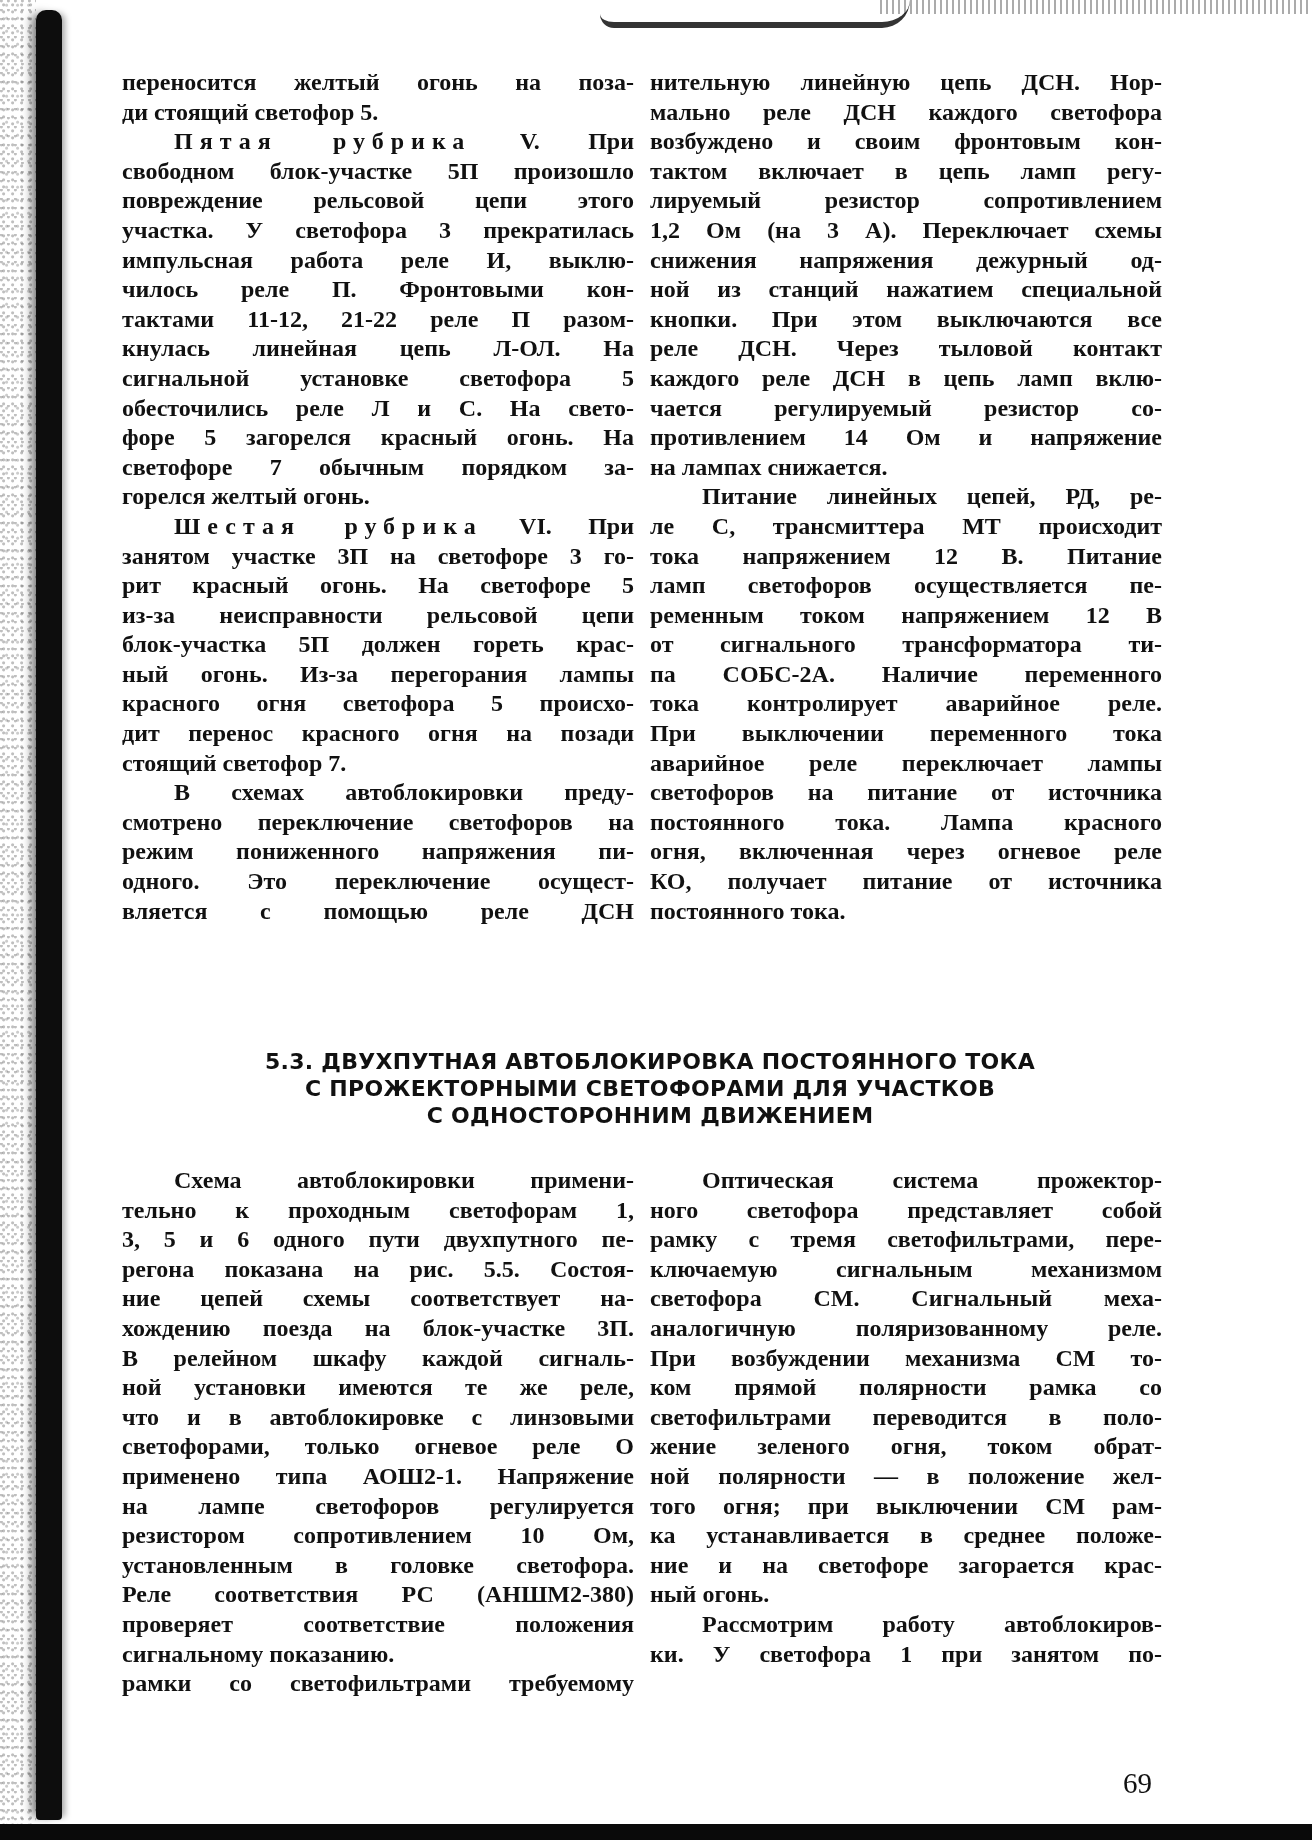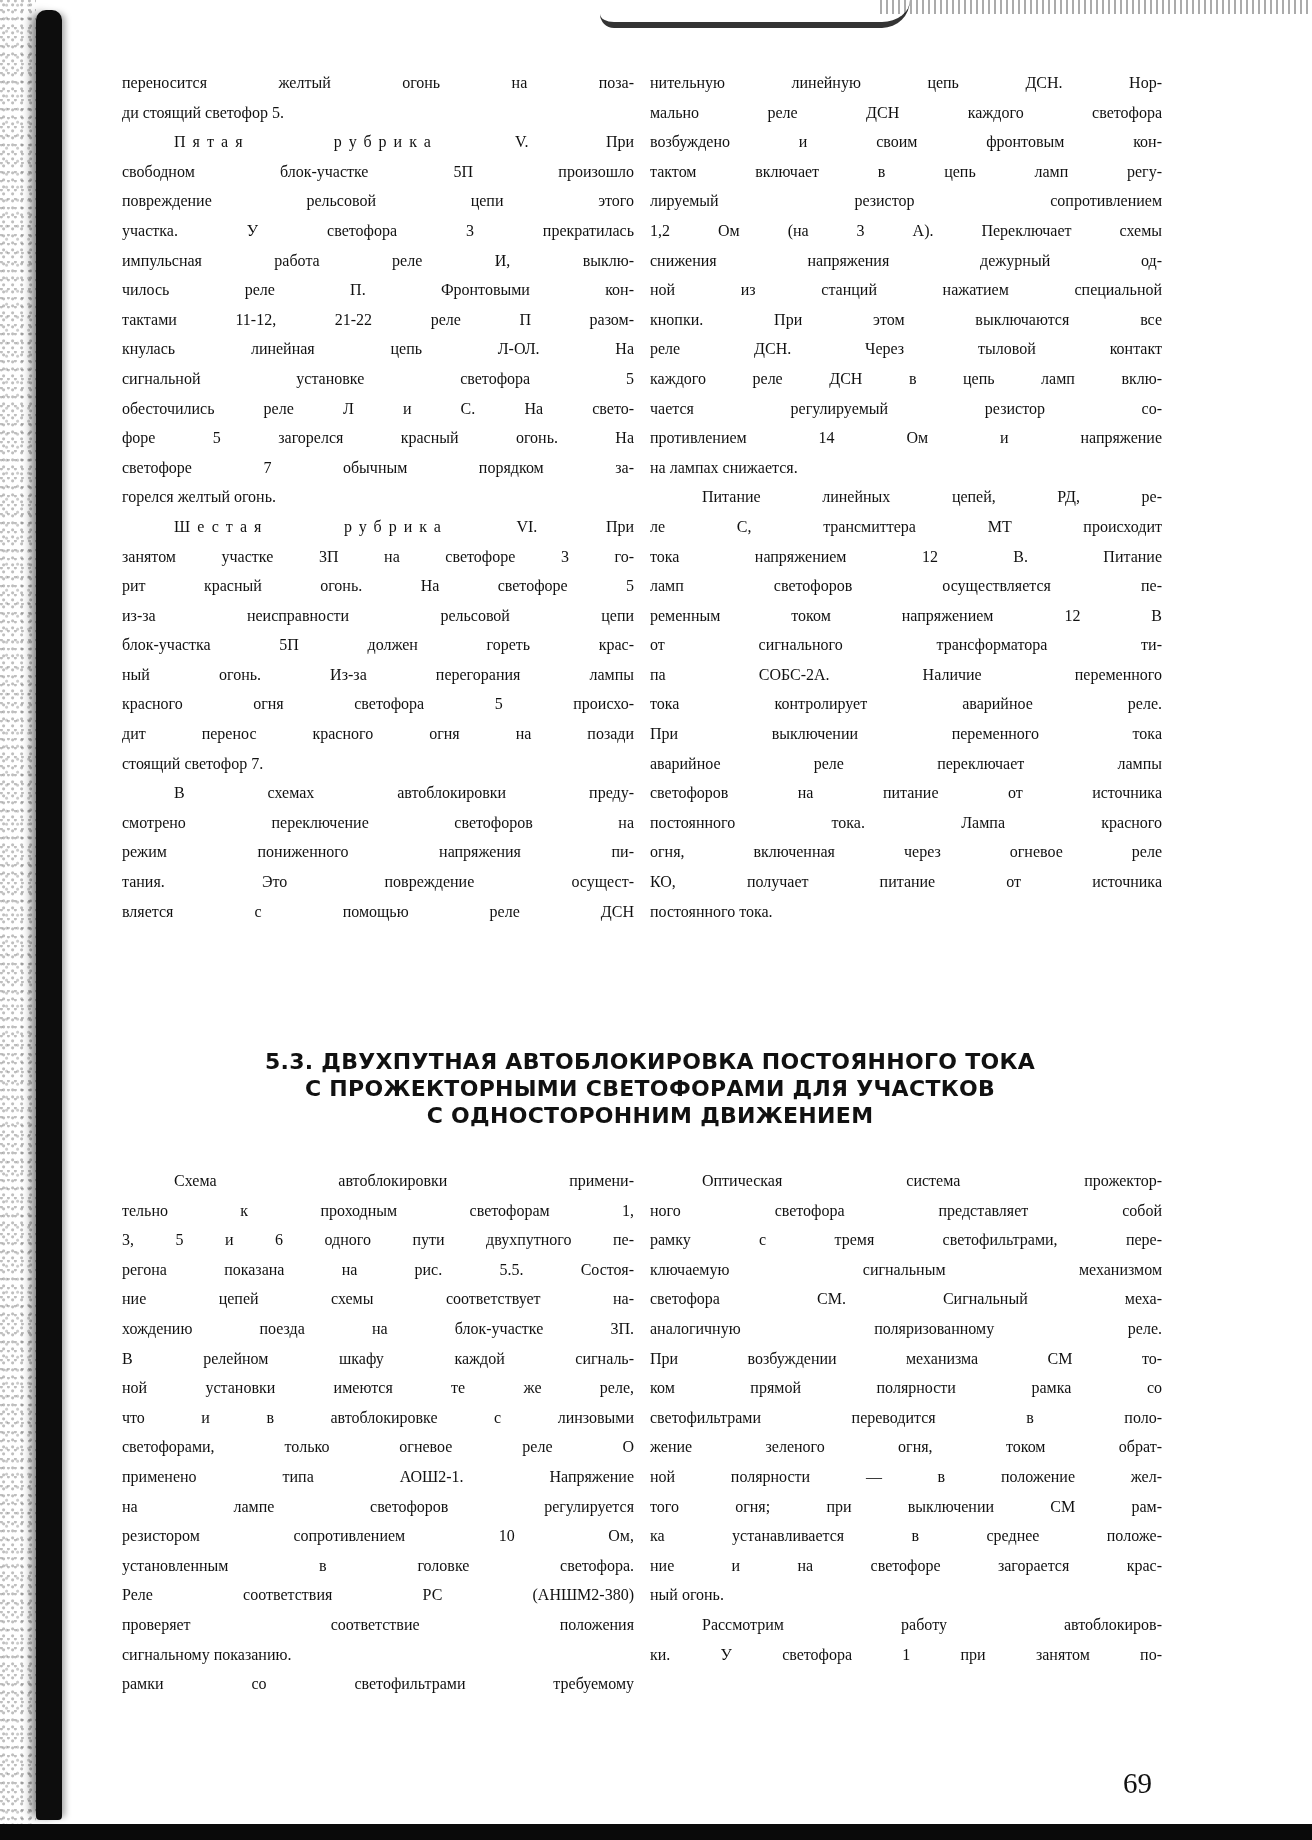--- a/index.html
+++ b/index.html
@@ -33,22 +33,23 @@
     position: absolute; left: 880px; top: 0; width: 432px; height: 14px;
     background: repeating-linear-gradient(90deg, rgba(0,0,0,0.55) 0 2px, transparent 2px 6px);
     opacity: 0.6;
   }
   .bottom-bar {
     position: absolute; left: 0; bottom: 0; width: 1312px; height: 16px;
     background: #0a0a0a;
   }
   .col {
     position: absolute; width: 512px;
-    font-size: 16px; line-height: 29.6px;
+    font-size: 24px; line-height: 29.6px;
     text-align: justify;
+    font-weight: bold;
   }
   .col-left-top { left: 122px; top: 68px; }
   .col-right-top { left: 650px; top: 68px; }
   .col-left-bottom { left: 122px; top: 1166px; }
   .col-right-bottom { left: 650px; top: 1166px; }
   .line {
     display: block; white-space: nowrap;
     text-align: justify; text-align-last: justify;
   }
   .line.last { text-align-last: left; }
@@ -96,21 +97,21 @@
     <span class="line">рит красный огонь. На светофоре 5</span>
     <span class="line">из-за неисправности рельсовой цепи</span>
     <span class="line">блок-участка 5П должен гореть крас-</span>
     <span class="line">ный огонь. Из-за перегорания лампы</span>
     <span class="line">красного огня светофора 5 происхо-</span>
     <span class="line">дит перенос красного огня на позади</span>
     <span class="line last">стоящий светофор 7.</span>
     <span class="line indent">В схемах автоблокировки преду-</span>
     <span class="line">смотрено переключение светофоров на</span>
     <span class="line">режим пониженного напряжения пи-</span>
-    <span class="line">тания. Это повреждение осущест-</span>
+    <span class="line">одного. Это переключение осущест-</span>
     <span class="line">вляется с помощью реле ДСН</span>
   </div>
 <div class="col col-right-top">
     <span class="line">нительную линейную цепь ДСН. Нор-</span>
     <span class="line">мально реле ДСН каждого светофора</span>
     <span class="line">возбуждено и своим фронтовым кон-</span>
     <span class="line">тактом включает в цепь ламп регу-</span>
     <span class="line">лируемый резистор сопротивлением</span>
     <span class="line">1,2 Ом (на 3 А). Переключает схемы</span>
     <span class="line">снижения напряжения дежурный од-</span>

